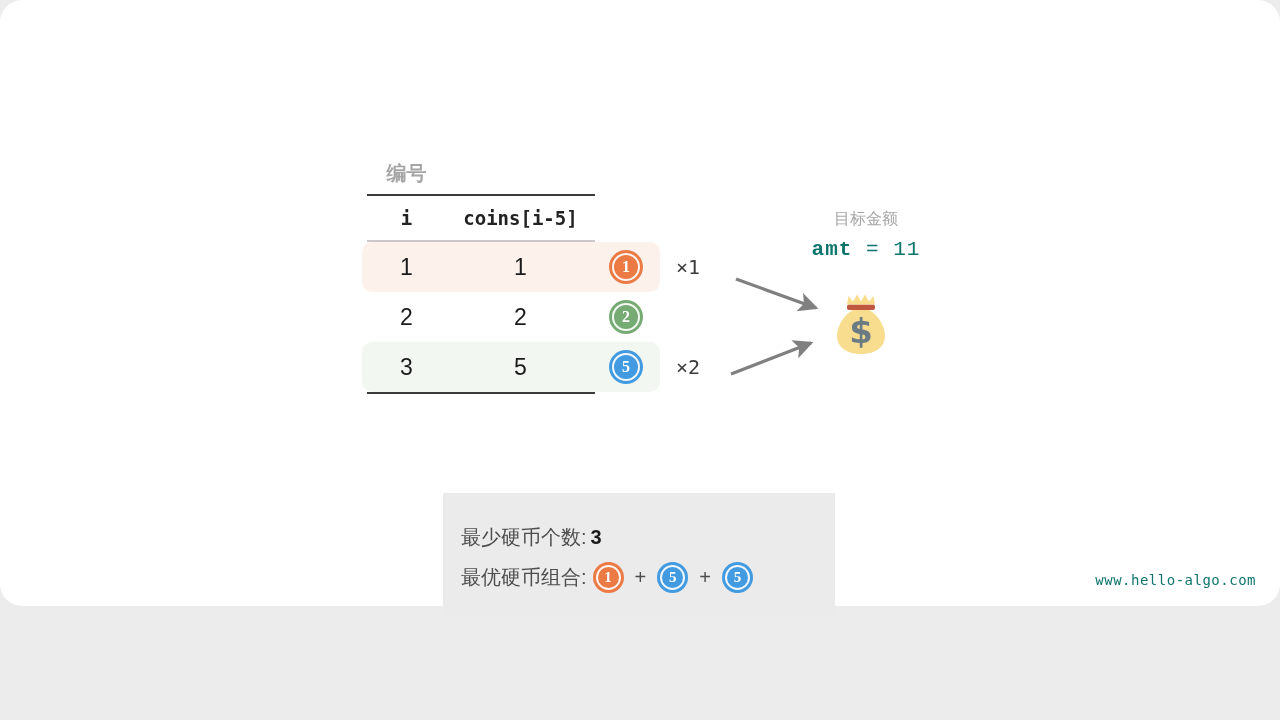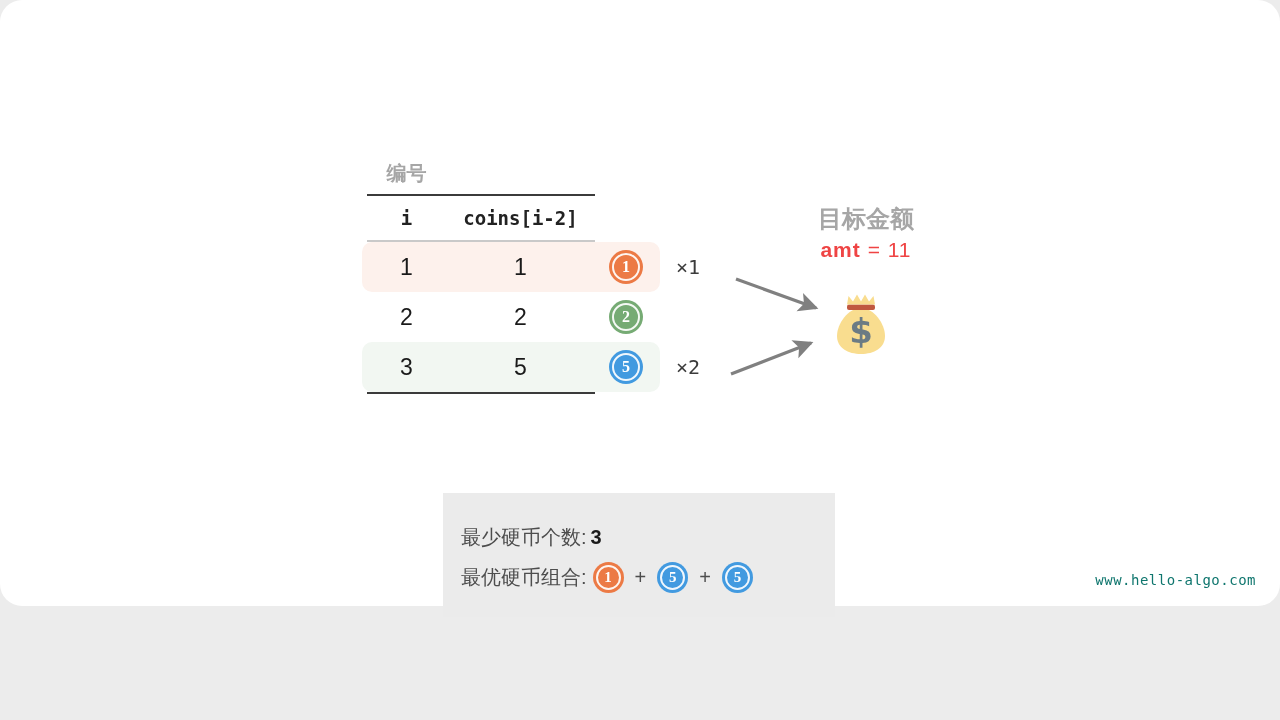--- a/index.html
+++ b/index.html
@@ -139,29 +139,29 @@
 
   
   #target-block {
     position: absolute;
     left: 780px;
     top: 205px;
     width: 172px;
     text-align: center;
   }
   #target-label {
-    font-size: 24px;
-    font-weight: bold;
+    font-size: 16px;
+    font-weight: normal;
     color: #a6a6a6;
     line-height: 28px;
   }
   #target-expr {
-    font-family: Liberation Sans, sans-serif;
+    font-family: Liberation Mono, monospace;
     font-size: 21px;
-    color: #ef4444;
+    color: #0f766e;
     line-height: 34px;
     letter-spacing: 1px;
   }
   #target-expr .mono-b { font-weight: bold; }
 
   
   #arrows {
     position: absolute;
     left: 0; top: 0;
     width: 1280px; height: 720px;
@@ -236,21 +236,21 @@
   <div id="coin-table">
 
     <div class="tbl-head-row">
       <div class="cell col-i">编号</div>
     </div>
 
     <div class="rule-dark"></div>
 
     <div class="tbl-sub-row">
       <div class="cell col-i">i</div>
-      <div class="cell col-v">coins[i-2]</div>
+      <div class="cell col-v">coins[i-5]</div>
     </div>
 
     <div class="rule-light"></div>
 
     <div class="data-row">
       <div class="row-bg hl-orange"></div>
       <div class="cell col-i">1</div>
       <div class="cell col-v">1</div>
       <div class="coin c-orange">
         <span>1</span>

